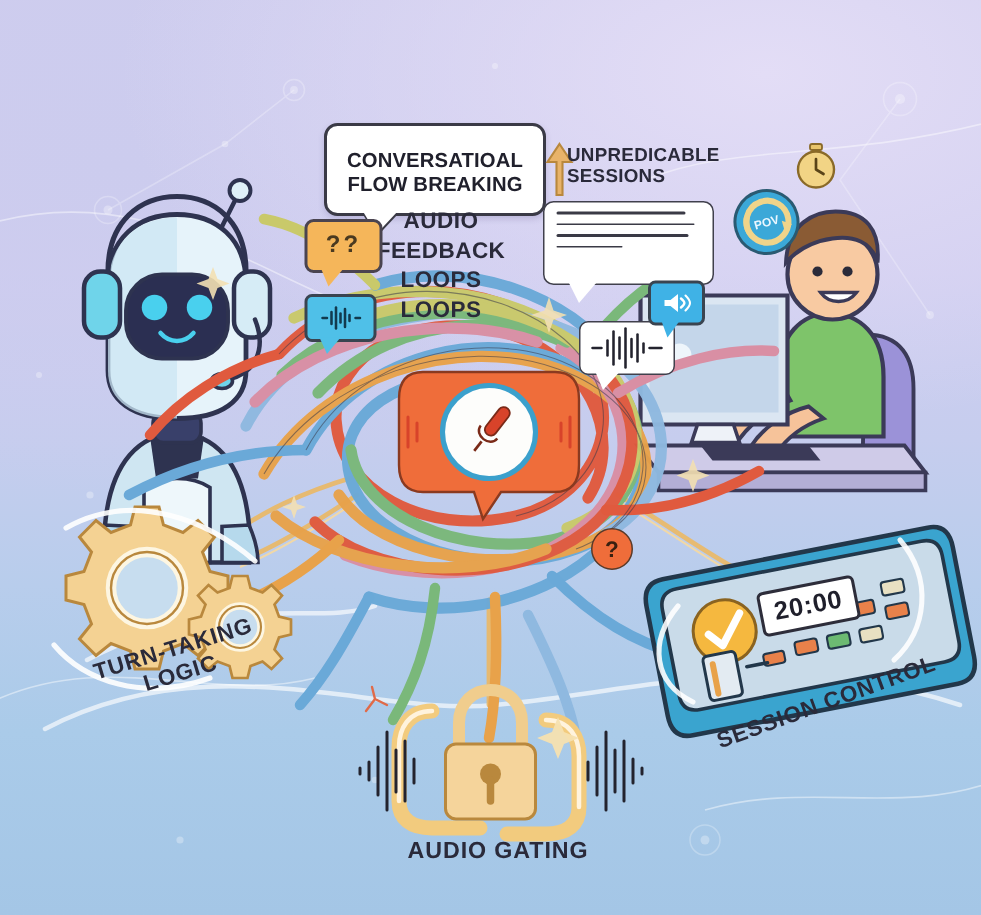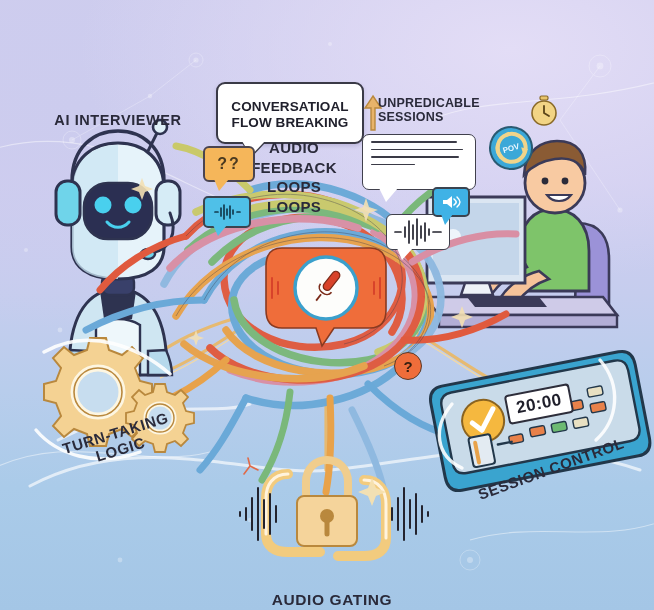--- a/index.html
+++ b/index.html
@@ -31,21 +31,21 @@
     border-left:9px solid transparent;border-right:14px solid transparent;
     border-top:15px solid #fff;filter:drop-shadow(0 2px 0 #3a3a46);
   }
   .bubble-flow .t{font-size:13.5px;font-weight:700;color:#20202c;line-height:1.22;text-align:center;white-space:pre-line;letter-spacing:.1px;}
   .lbl-feedback{left:238px;top:138px;width:112px;font-size:15px;letter-spacing:.3px;line-height:1.3;}
   .lbl-unpred{left:378px;top:96px;width:160px;font-size:12.5px;text-align:left;letter-spacing:.2px;}
   .lbl-turn{
     left:38px;top:424px;width:160px;font-size:15px;
     transform:rotate(-17deg);transform-origin:50% 50%;
   }
-  .lbl-gating{left:232px;top:591px;width:200px;font-size:15.5px;}
+  .lbl-gating{left:232px;top:559px;width:200px;font-size:15.5px;}
   .lbl-session{
     left:466px;top:460px;width:170px;font-size:15px;
     transform:rotate(-20deg);transform-origin:50% 50%;
   }
   .doc-bubble{
     position:absolute;left:362px;top:134px;width:112px;height:54px;
     background:#fff;border:1.6px solid #40404c;border-radius:7px;
   }
   .doc-bubble:after{
     content:"";position:absolute;left:16px;bottom:-13px;
@@ -379,21 +379,20 @@
       <path d="M366,198 L369,207 L378,210 L369,213 L366,222 L363,213 L354,210 L363,207 Z"></path>
       <path d="M462,306 L465,314 L473,317 L465,320 L462,328 L459,320 L451,317 L459,314 Z"></path>
       <path d="M196,330 L198,336 L204,338 L198,340 L196,346 L194,340 L188,338 L194,336 Z"></path>
       <path d="M142,178 L145,186 L153,189 L145,192 L142,200 L139,192 L131,189 L139,186 Z"></path>
     </g>
     <g stroke="#e06a48" stroke-width="1.6" fill="none" stroke-linecap="round">
       <path d="M244,474 L250,466 M250,466 L258,470 M250,466 L248,458"></path>
     </g>
   </svg>
 
-  <div class="lbl lbl-ai">AI INTERVIEWER</div>
 
   <div class="bubble-flow">
     <div class="t">CONVERSATIOAL
 FLOW BREAKING</div>
   </div>
 
   <div class="lbl lbl-feedback">AUDIO
 FEEDBACK LOOPS
 LOOPS</div>
 

